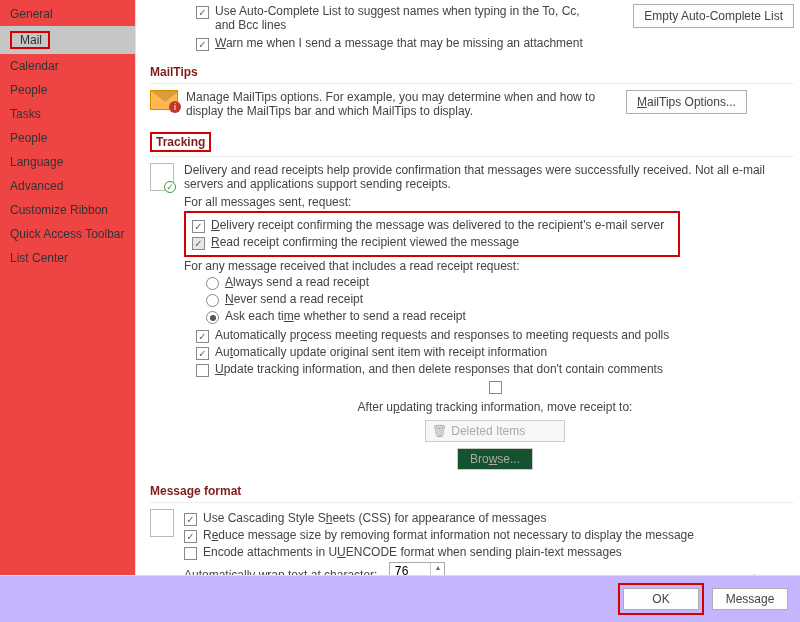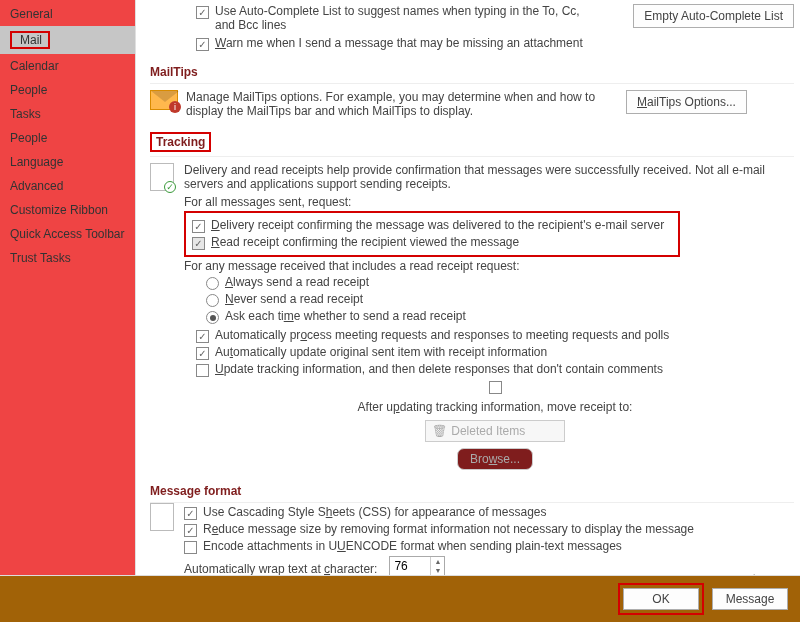--- a/index.html
+++ b/index.html
@@ -52,40 +52,40 @@
   .rdo.on::after { content:""; width:6px; height:6px; border-radius:50%; background:#555; }
   .section-h {
     color:#7f1d1d; font-size:12px; padding:4px 0; margin-top:10px;
     border-bottom:1px solid #eee; width: 100%;
   }
   .btn {
     border:1px solid #adadad; background:#fdfdfd; padding:4px 10px;
     font-size:12px; cursor:pointer; min-width:100px; text-align:center;
   }
   .btn.sm { min-width: 76px; padding:3px 10px; }
-  .btn.disabled { color:#aaa; border-color:#ccc; background:#7f1d1d; cursor:default;border-radius:7px;}
+  .btn.disabled { color:#aaa; border-color:#ccc; background:#14532d; cursor:default;}
   .icon-mail {
     width:28px; height:20px; background:#ffb84d; border:1px solid #d98b00;
     position:relative; margin:0 8px 0 0; flex-shrink:0;
   }
   .icon-mail::after{content:"";position:absolute;top:0;left:0;border-left:14px solid transparent;border-right:14px solid transparent;border-top:11px solid rgba(0,0,0,0.15);}
   .icon-mail .bang{position:absolute;bottom:-4px;right:-4px;width:12px;height:12px;border-radius:50%;background:#c0392b;color:#fff;font-size:9px;line-height:12px;text-align:center;}
   .icon-doc {
     width:24px; height:28px; background:#fff; border:1px solid #bbb;
     margin-right:10px; position:relative; flex-shrink:0;
   }
   .icon-doc .tick{position:absolute;bottom:-3px;right:-3px;width:12px;height:12px;border-radius:50%;background:#fff;border:1px solid #3a9a3a;color:#3a9a3a;font-size:9px;line-height:11px;text-align:center;}
   .spin {display:inline-flex;align-items:center;border:1px solid #aaa;}
-  .spin input{border:none;width:40px;padding:2px 4px;font-size:12px;outline:none;}
+  .spin input{border:none;width:40px;padding:2px 4px;font-size:12px;outline:none;font-family:Liberation Mono, monospace;}
   .spin .arrows{display:flex;flex-direction:column;border-left:1px solid #ccc;}
   .spin .arrows span{font-size:7px;line-height:7px;padding:1px 3px;cursor:pointer;color:#666;}
   .disabled-field{border:1px solid #ccc;background:#f7f7f7;color:#aaa;padding:3px 6px;display:inline-flex;align-items:center;gap:4px;width:140px;}
   .footer {
     position:absolute; left:0; right:0; bottom:0; height:47px;
-    background:#a16207; border-top:1px solid #ddd;
+    background:#c4b5fd; border-top:1px solid #ddd;
     display:flex; justify-content:flex-end; align-items:center; padding:0 12px; gap:8px;
   }
   .watermark{position:absolute;right:6px;bottom:34px;font-size:14px;color:#bbb;}
   u.acc{text-decoration:underline;}
   .indent2{margin-left:46px;}
 </style>
 </head>
 <body>
 
 <div class="top">
@@ -94,21 +94,21 @@
     <div class="sidebar-item"><span>General</span></div>
     <div class="sidebar-item selected"><span class="hlred" style="padding:0 6px 0 8px;"><span>Mail</span></span></div>
     <div class="sidebar-item"><span>Calendar</span></div>
     <div class="sidebar-item"><span>People</span></div>
     <div class="sidebar-item"><span>Tasks</span></div>
     <div class="sidebar-item"><span>People</span></div>
     <div class="sidebar-item"><span>Language</span></div>
     <div class="sidebar-item"><span>Advanced</span></div>
     <div class="sidebar-item"><span>Customize Ribbon</span></div>
     <div class="sidebar-item"><span>Quick Access Toolbar</span></div>
-    <div class="sidebar-item"><span>Trust Tasks</span></div>
+    <div class="sidebar-item"><span>List Center</span></div>
   </div>
 
   <div class="content">
 
     <div class="row" style="margin-top:2px;">
       <div class="opt indent2" style="flex:1;">
         <span class="chk on"></span>
         <span style="max-width:380px;">Use Auto-Complete List to suggest names when typing in the To, Cc, and Bcc lines</span>
       </div>
       <div class="btn" style="margin-top:2px;"><span>Empty Auto-Complete List</span></div>
@@ -177,21 +177,21 @@
       <span class="chk"></span>
       <span>After u<u class="acc">p</u>dating tracking information, move receipt to:</span>
       <span class="disabled-field" style="margin:0 8px;">
         <span>🗑</span>
         <span>Deleted Items</span>
       </span>
       <div class="btn sm disabled"><span>Bro<u class="acc">w</u>se...</span></div>
     </div>
 
     <div class="section-h"><b>Message format</b></div>
-    <div class="row" style="">
+    <div class="row" style="margin-top:6px;">
       <div class="icon-doc"></div>
       <div style="flex:1;">
         <div class="opt">
           <span class="chk on"></span>
           <span>Use Cascading Style S<u class="acc">h</u>eets (CSS) for appearance of messages</span>
         </div>
         <div class="opt">
           <span class="chk on"></span>
           <span>R<u class="acc">e</u>duce message size by removing format information not necessary to display the message</span>
         </div>

